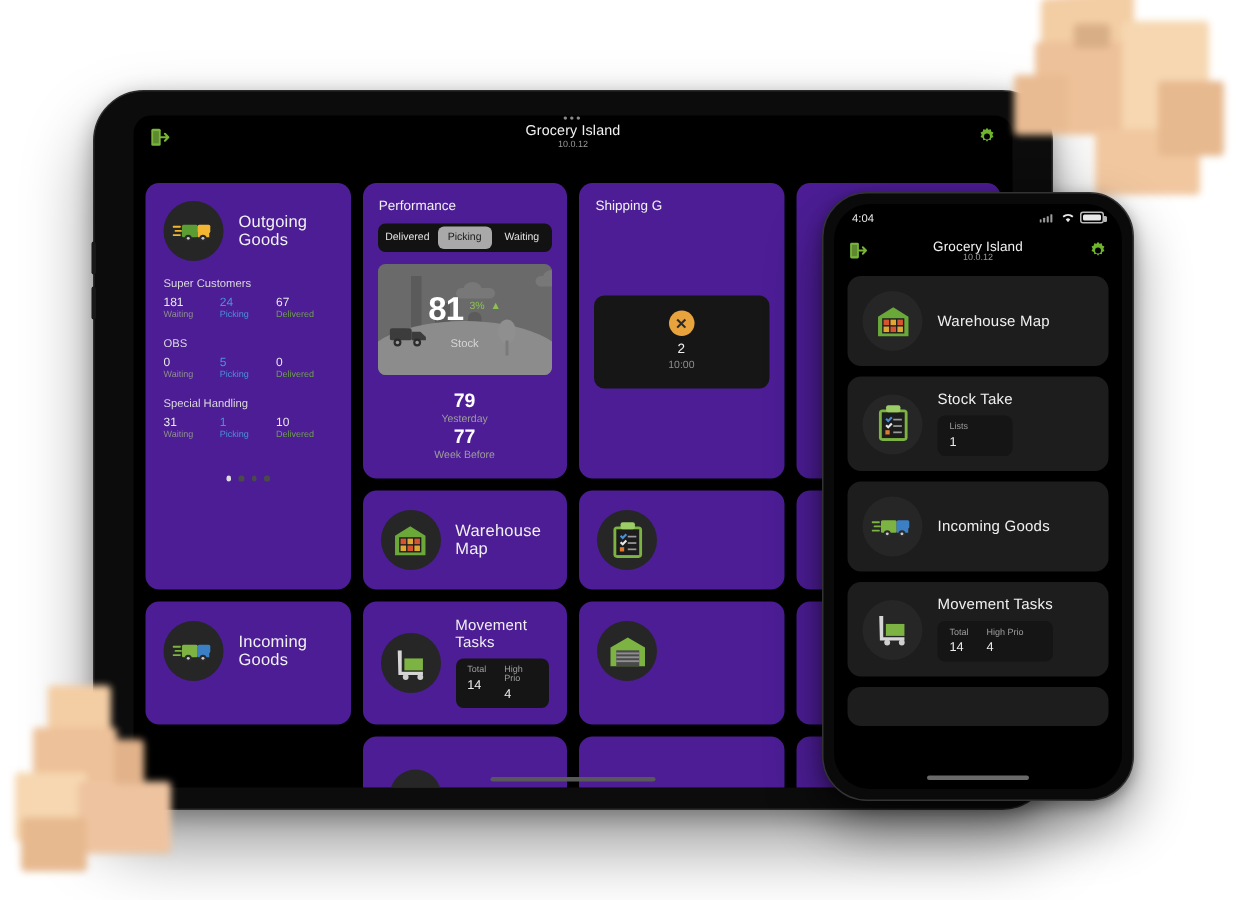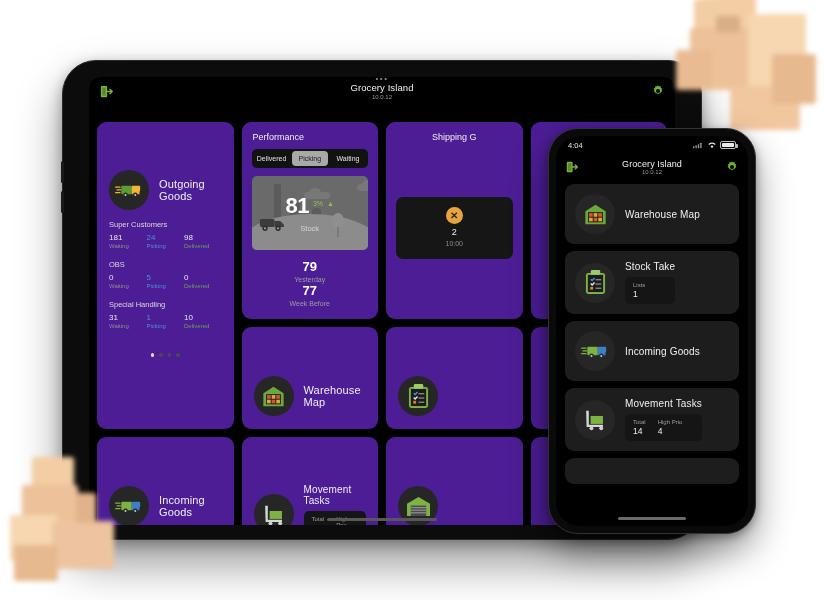--- a/index.html
+++ b/index.html
@@ -74,21 +74,21 @@
     gap: 8px;
     align-content: start;
   }
 
   .card {
     background: #4c1d95;
     border-radius: 9px;
     position: relative;
     overflow: hidden;
   }
-  .card-hd { display:flex; align-items:center; gap:10px; padding: 12px 12px 10px 12px; margin-top: 36px; }
+  .card-hd { display:flex; align-items:center; gap:10px; padding: 12px 12px 10px 12px; }
   .avatar {
     width: 40px; height: 40px; border-radius: 50%;
     background: #262626; display:flex; align-items:center; justify-content:center;
     flex: 0 0 40px;
   }
   .avatar.sm { width:33px; height:33px; flex:0 0 33px; }
   .card-title { color:#f0f0f0; font-size: 11px; letter-spacing:.15px; }
   .card-title.sm { font-size: 10px; }
 
   
@@ -223,21 +223,21 @@
               <div class="og-row">
                 <div class="og-col waiting">
                   <div class="og-num">181</div>
                   <div class="og-lab">Waiting</div>
                 </div>
                 <div class="og-col picking">
                   <div class="og-num">24</div>
                   <div class="og-lab">Picking</div>
                 </div>
                 <div class="og-col delivered">
-                  <div class="og-num">98</div>
+                  <div class="og-num">67</div>
                   <div class="og-lab">Delivered</div>
                 </div>
               </div>
             </div>
 
             <div class="og-grp">
               <h4>OBS</h4>
               <div class="og-row">
                 <div class="og-col waiting">
                   <div class="og-num">0</div>
@@ -317,21 +317,21 @@
               <b>79</b>
               <span>Yesterday</span>
             </div>
             <div>
               <b>77</b>
               <span>Week Before</span>
             </div>
           </div>
         </div>
 
-        <div class="card" style="grid-column:3; grid-row:1;text-align:center;">
+        <div class="card" style="grid-column:3; grid-row:1;">
           <div class="perf-hd">Shipping G</div>
           <div style="height:48px;"></div>
           <div class="gate-body">
             <div class="badge-x">✕</div>
             <b>2</b>
             <span>10:00</span>
           </div>
         </div>
 
         <div class="card" style="grid-column:4; grid-row:1;"></div>

